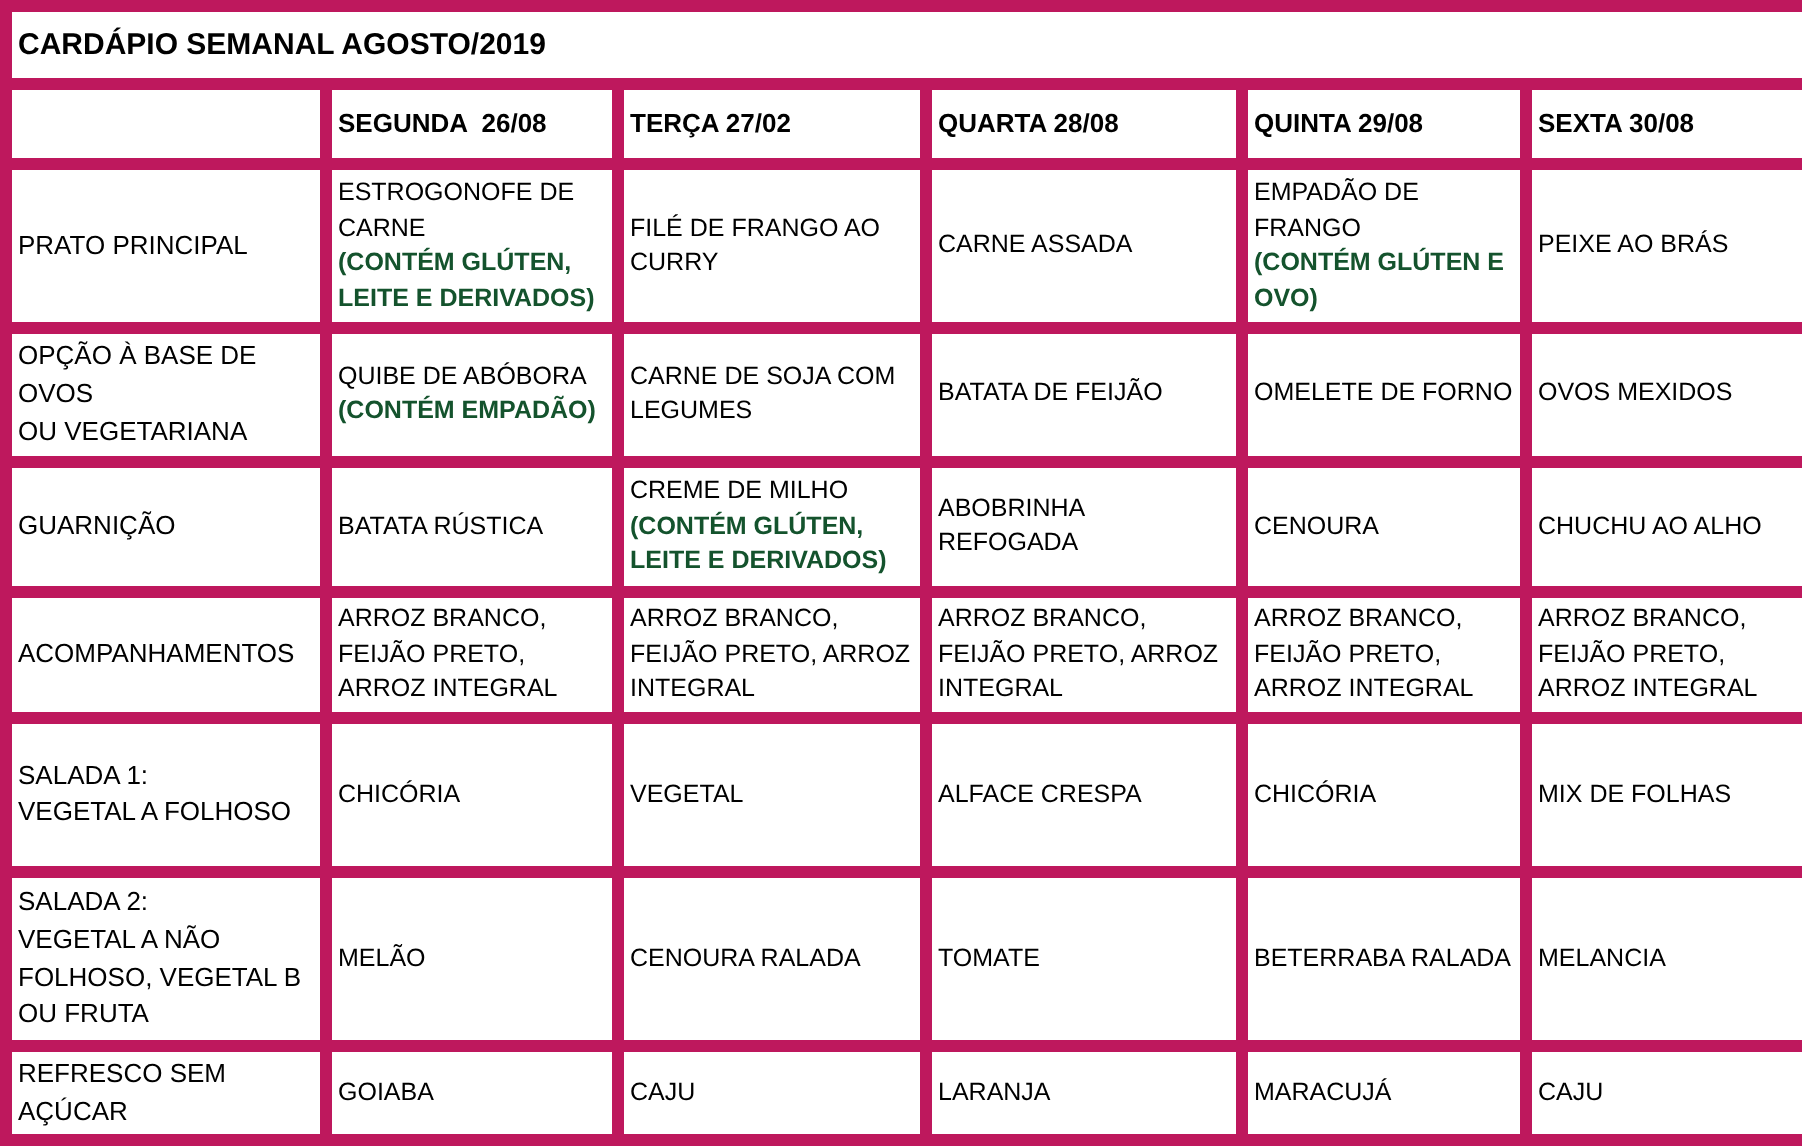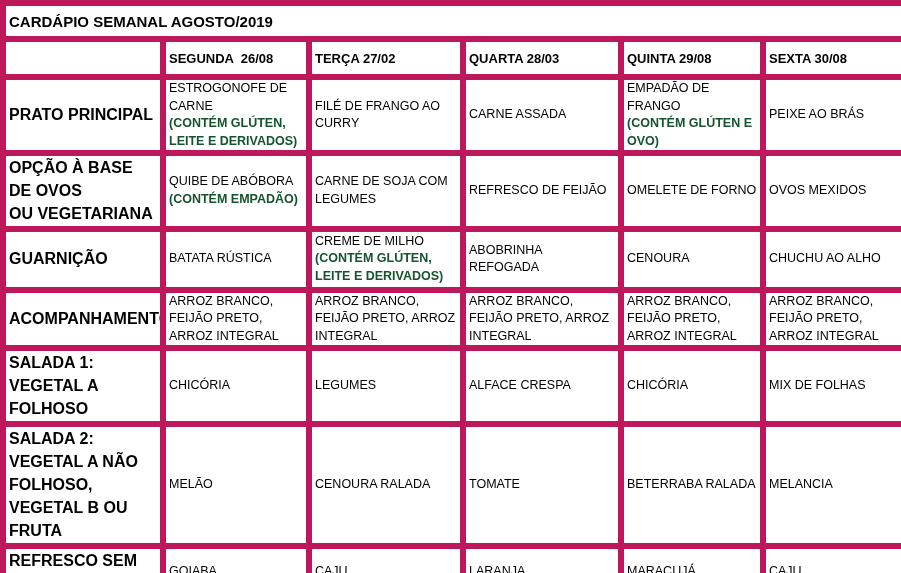--- a/index.html
+++ b/index.html
@@ -26,22 +26,22 @@
   .title-row td {
     font-weight: bold;
     font-size: 15px;
   }
   .header-row td {
     font-weight: bold;
     font-size: 13px;
     white-space: pre-wrap;
   }
   th.row-label {
-    font-weight: bold;
-    font-size: 16px;
+    font-weight: normal;
+    font-size: 13px;
     line-height: 1.45;
     white-space: pre-line;
   }
   td.menu-cell {
     font-size: 12.5px;
     line-height: 1.4;
     margin-top: 13px;
   }
   .dish { font-weight: normal; }
   .allergen {
@@ -77,21 +77,21 @@
 
   <tbody>
       <tr class="title-row r-title">
     <td colspan="6">CARDÁPIO SEMANAL AGOSTO/2019</td>
   </tr>
 
   <tr class="header-row r-header">
     <td></td>
     <td>SEGUNDA  26/08</td>
     <td>TERÇA 27/02</td>
-    <td>QUARTA 28/03</td>
+    <td>QUARTA 28/08</td>
     <td>QUINTA 29/08</td>
     <td>SEXTA 30/08</td>
   </tr>
 
   <tr class="r-prato">
     <th class="row-label">PRATO PRINCIPAL</th>
     <td class="menu-cell">
       <div class="dish">ESTROGONOFE DE CARNE</div>
       <div class="allergen">(CONTÉM GLÚTEN, LEITE E DERIVADOS)</div>
     </td>
@@ -118,21 +118,21 @@
 OU VEGETARIANA</th>
     <td class="menu-cell">
       <div class="dish">QUIBE DE ABÓBORA</div>
       <div class="allergen">(CONTÉM EMPADÃO)</div>
     </td>
     <td class="menu-cell">
       <div class="dish">CARNE DE SOJA COM LEGUMES</div>
 
     </td>
     <td class="menu-cell">
-      <div class="dish">REFRESCO DE FEIJÃO</div>
+      <div class="dish">BATATA DE FEIJÃO</div>
 
     </td>
     <td class="menu-cell">
       <div class="dish">OMELETE DE FORNO</div>
 
     </td>
     <td class="menu-cell">
       <div class="dish">OVOS MEXIDOS</div>
 
     </td>
@@ -181,21 +181,21 @@
     </td>
   </tr>
 
   <tr class="r-salada1">
     <th class="row-label">SALADA 1:
 VEGETAL A FOLHOSO</th>
     <td class="menu-cell">
       <div class="dish">CHICÓRIA</div>
     </td>
     <td class="menu-cell">
-      <div class="dish">LEGUMES</div>
+      <div class="dish">VEGETAL</div>
     </td>
     <td class="menu-cell">
       <div class="dish">ALFACE CRESPA</div>
     </td>
     <td class="menu-cell">
       <div class="dish">CHICÓRIA</div>
     </td>
     <td class="menu-cell">
       <div class="dish">MIX DE FOLHAS</div>
     </td>

